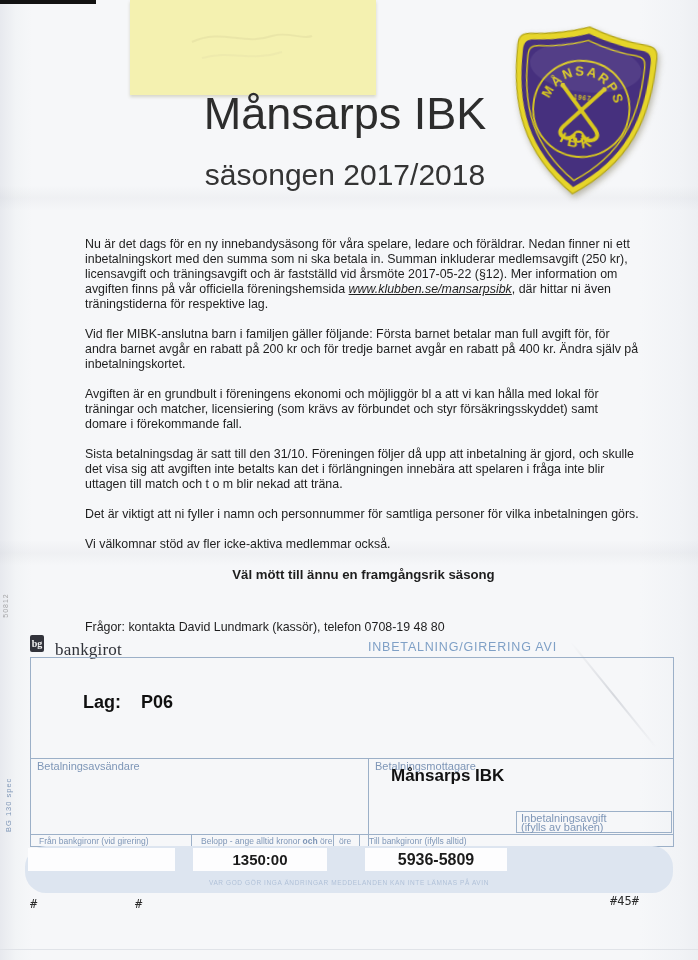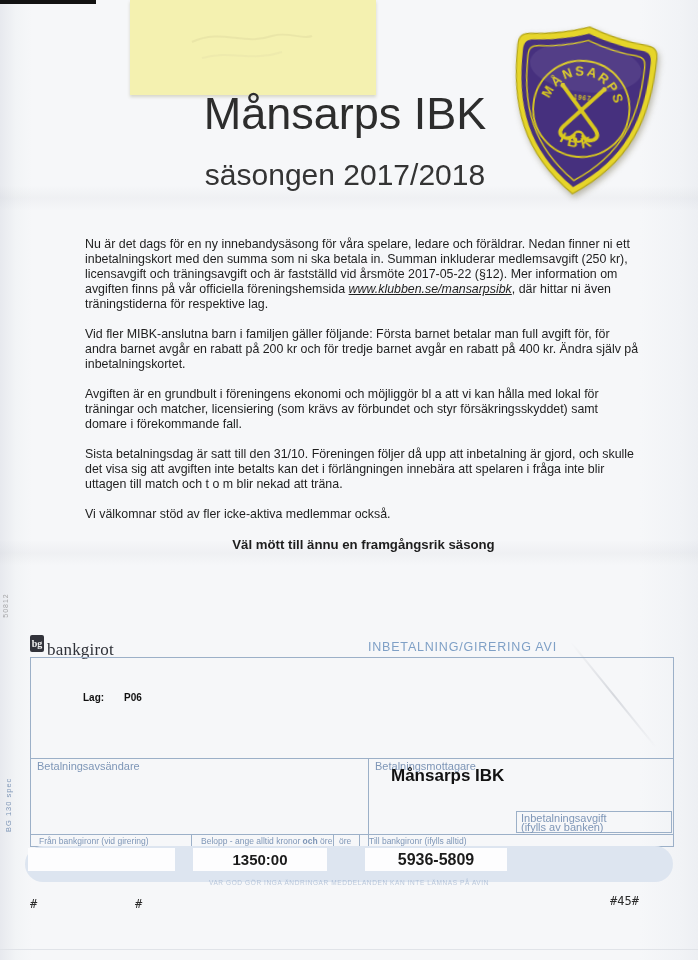--- a/index.html
+++ b/index.html
@@ -33,41 +33,41 @@
   .letter-body p{margin:0 0 15px 0;}
   .letter-body .b{font-weight:normal;}
   .letter-link{font-style:italic;text-decoration:underline;color:#1e1e1e;}
   .closing{font-weight:bold;text-align:center;font-size:13.2px;margin-top:15px;}
   .contact-line{position:absolute;left:85px;top:620px;width:557px;font-size:12.4px;color:#1e1e1e;}
 
   .edge-code{position:absolute;left:-7px;top:602px;font-size:7px;color:#a6a6a8;
     transform:rotate(-90deg);letter-spacing:1px;}
 
   
-  .bg-brand{position:absolute;left:30px;top:634px;height:19px;display:flex;align-items:center;gap:3px;}
+  .bg-brand{position:absolute;left:30px;top:634px;height:19px;display:flex;align-items:center;gap:11px;}
   .bg-brand .bg-ico{width:14px;height:17px;background:#32333b;border-radius:2px;color:#f2f2f2;
     font-family:"Liberation Serif",serif;font-size:10px;font-weight:bold;
     display:flex;align-items:center;justify-content:center;}
   .bg-brand .bg-word{font-family:"Liberation Serif",serif;font-size:17px;color:#2f3138;letter-spacing:.2px;margin-top:12px;}
   .slip-header{position:absolute;left:368px;top:640px;font-size:12.5px;color:#7fa0c6;letter-spacing:.8px;font-weight:500;}
 
   .slip-box{position:absolute;left:30px;top:657px;width:642px;height:188px;border:1px solid #9cb0c8;}
-  .lag-row{position:absolute;left:52px;top:34px;font-size:10px;color:#101010;}
+  .lag-row{position:absolute;left:52px;top:34px;font-size:18px;color:#101010;}
   .lag-row .lbl{font-weight:bold;}
   .lag-row .val{font-weight:600;margin-left:20px;}
   .hline{position:absolute;left:0;width:100%;height:0;border-top:1px solid #9cb0c8;}
   .vline{position:absolute;width:0;border-left:1px solid #9cb0c8;}
   .slip-lab{position:absolute;font-size:11px;color:#7e96b7;}
   .slip-recipient-value{position:absolute;left:360px;top:108px;font-size:17px;font-weight:bold;color:#121212;}
   .fee-box{position:absolute;left:485px;top:153px;width:156px;height:22px;border:1px solid #9cb0c8;
     font-size:11px;color:#7e96b7;line-height:8.5px;padding:2px 0 0 4px;box-sizing:border-box;}
   .tick{position:absolute;top:176px;height:12px;width:0;border-left:1px solid #9cb0c8;}
   .row-lab{position:absolute;top:178px;font-size:8.5px;color:#7e96b7;}
 
-  .band{position:absolute;left:25px;top:846px;width:648px;height:36px;background:#dde5f0;border-radius:21px;}
+  .band{position:absolute;left:25px;top:846px;width:648px;height:47px;background:#dde5f0;border-radius:21px;}
   .wbox{position:absolute;top:2px;height:23px;background:#fdfdfe;display:flex;align-items:center;justify-content:center;}
   .wbox.amount{font-size:15px;font-weight:bold;color:#1b1b1b;}
   .wbox.account{font-size:16px;font-weight:bold;color:#1b1b1b;}
   .fine-print{position:absolute;left:0;top:33px;width:100%;text-align:center;font-size:6.5px;
     color:#8ba3c4;opacity:.55;letter-spacing:.6px;}
 
   .bg-side{position:absolute;left:4px;top:832px;font-size:7.5px;color:#7e96b7;
     transform:rotate(-90deg);transform-origin:left top;letter-spacing:1px;white-space:nowrap;}
 
   .hash{position:absolute;font-family:"DejaVu Sans Mono",monospace;font-size:12px;color:#2c2c2c;}
@@ -122,23 +122,25 @@
   </div>
 
   <div class="doc-title">Månsarps IBK</div>
   <div class="doc-subtitle">säsongen 2017/2018</div>
 
   <div class="letter-body">
     <p><span>Nu är det dags för en ny innebandysäsong för våra spelare, ledare och föräldrar. Nedan finner ni ett inbetalningskort med den summa som ni ska betala in. Summan inkluderar medlemsavgift (250 kr), licensavgift och träningsavgift och är fastställd vid årsmöte 2017-05-22 (§12). Mer information om avgiften finns på vår officiella föreningshemsida </span><span class="letter-link">www.klubben.se/mansarpsibk</span><span>, där hittar ni även träningstiderna för respektive lag.</span></p>
     <p>Vid fler MIBK-anslutna barn i familjen gäller följande: Första barnet betalar man full avgift för, för andra barnet avgår en rabatt på 200 kr och för tredje barnet avgår en rabatt på 400 kr. Ändra själv på inbetalningskortet.</p>
     <p>Avgiften är en grundbult i föreningens ekonomi och möjliggör bl a att vi kan hålla med lokal för träningar och matcher, licensiering (som krävs av förbundet och styr försäkringsskyddet) samt domare i förekommande fall.</p>
     <p><span>Sista betalningsdag är satt till den </span><span class="b">31/10</span><span>. Föreningen följer då upp att inbetalning är gjord, och skulle det visa sig att avgiften inte betalts kan det i förlängningen innebära att spelaren i fråga inte blir uttagen till match och t o m blir nekad att träna.</span></p>
+    <p class="b">Det är viktigt att ni fyller i namn och personnummer för samtliga personer för vilka inbetalningen görs.</p>
     <p>Vi välkomnar stöd av fler icke-aktiva medlemmar också.</p>
     <div class="closing">Väl mött till ännu en framgångsrik säsong</div>
   </div>
+  <div class="contact-line">Frågor: kontakta David Lundmark (kassör), telefon 0708-19 48 80</div>
 
   <div class="bg-brand">
     <span class="bg-ico">bg</span>
     <span class="bg-word">bankgirot</span>
   </div>
   <div class="slip-header">INBETALNING/GIRERING  AVI</div>
 
   <div class="slip-box">
     <div class="lag-row">
       <span class="lbl">Lag:</span><span class="val">P06</span>

